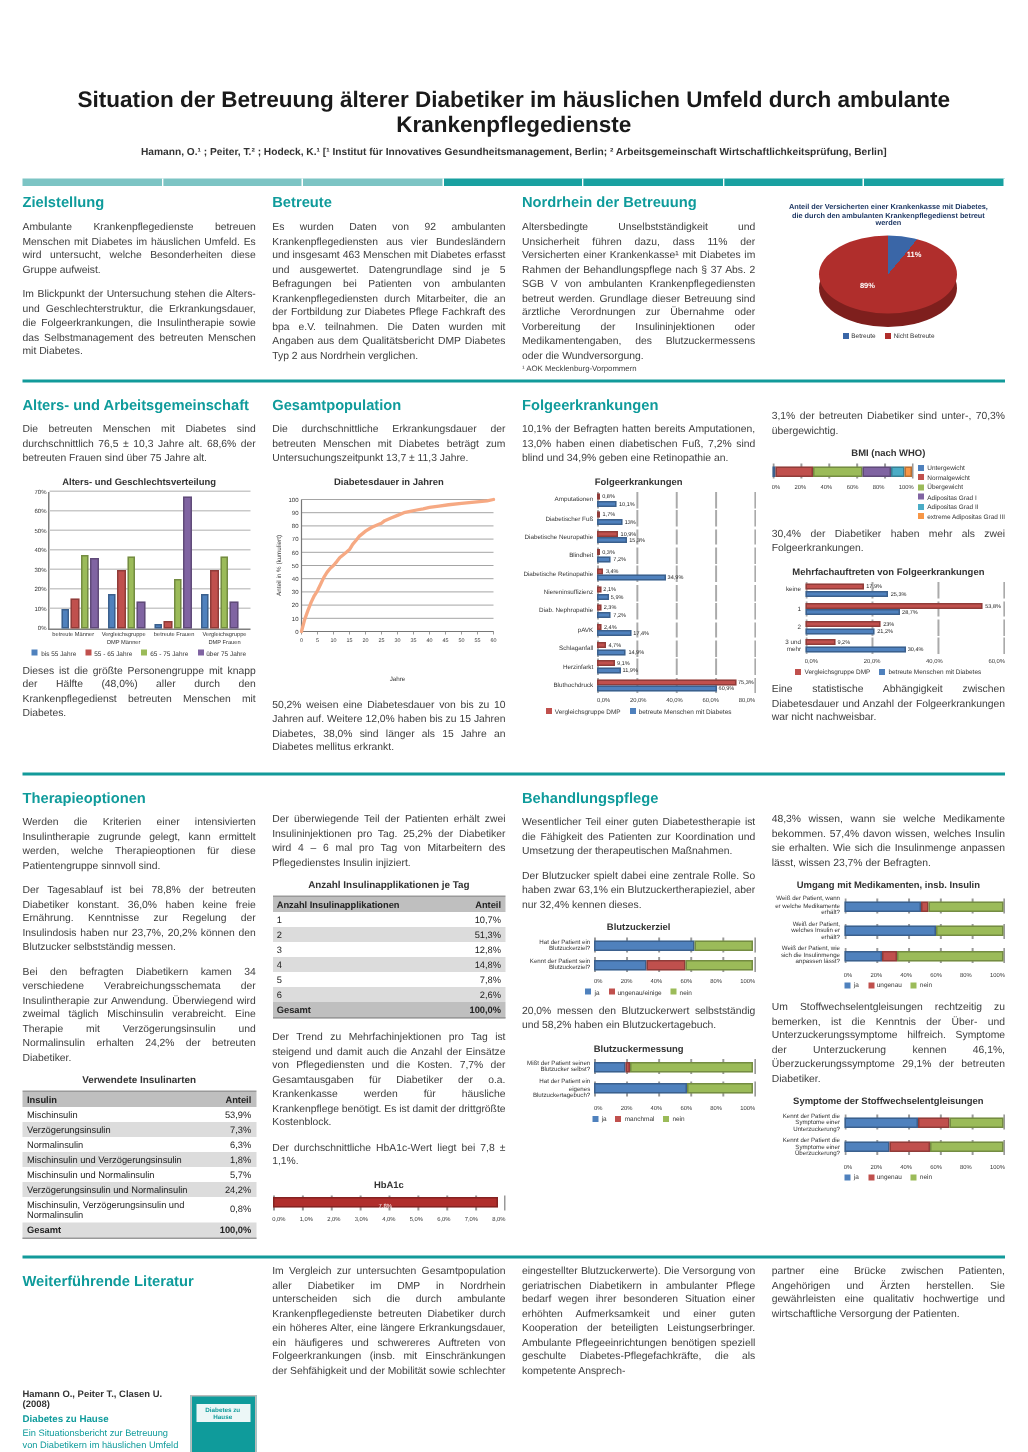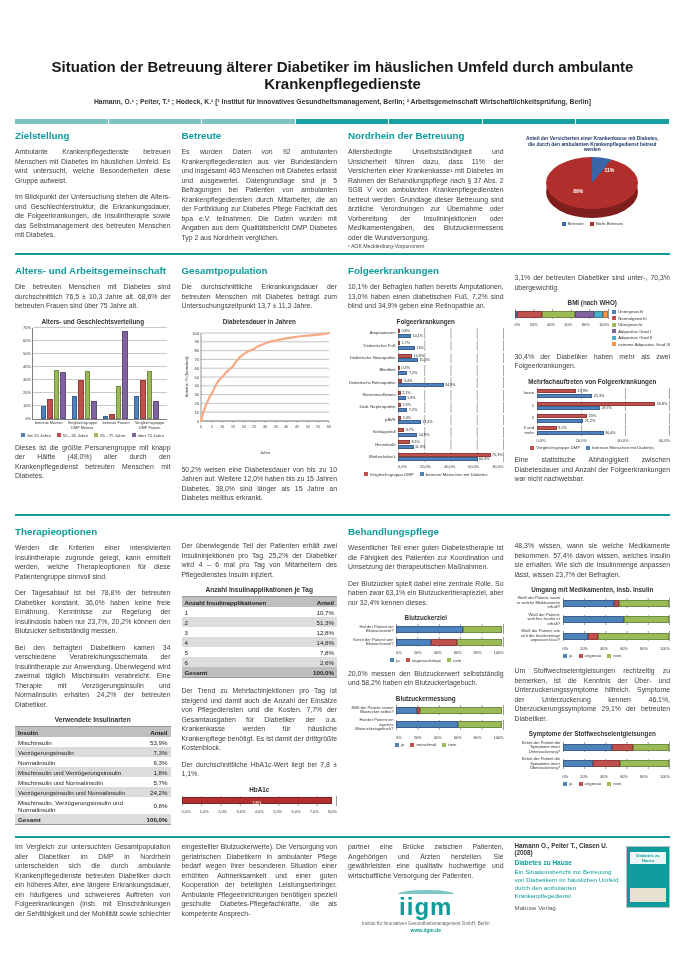--- a/index.html
+++ b/index.html
@@ -924,35 +924,32 @@
               <span>nein</span>
             </span>
           </div>
         </div>
     </div>
   </div>
 
   <div class="divider"></div>
 
   <div class="row row4">
+    <div class="col">
+      <div class="sec-h">Weiterführende Literatur</div>
+    </div>
 
     <div class="col">
       <p>Im Vergleich zur untersuchten Gesamtpopulation aller Diabetiker im DMP in Nordrhein unterscheiden sich die durch ambulante Krankenpflegedienste betreuten Diabetiker durch ein höheres Alter, eine längere Erkrankungsdauer, ein häufigeres und schwereres Auftreten von Folgeerkrankungen (insb. mit Einschränkungen der Sehfähigkeit und der Mobilität sowie schlechter</p>
     </div>
     <div class="col">
       <p>eingestellter Blutzuckerwerte). Die Versorgung von geriatrischen Diabetikern in ambulanter Pflege bedarf wegen ihrer besonderen Situation einer erhöhten Aufmerksamkeit und einer guten Kooperation der beteiligten Leistungserbringer. Ambulante Pflegeeinrichtungen benötigen speziell geschulte Diabetes-Pflegefachkräfte, die als kompetente Ansprech-</p>
     </div>
     <div class="col">
       <p>partner eine Brücke zwischen Patienten, Angehörigen und Ärzten herstellen. Sie gewährleisten eine qualitativ hochwertige und wirtschaftliche Versorgung der Patienten.</p>
-      <div class="logo-block">
-        <div class="logo-swoosh"></div>
-        <div class="logo-word">iigm</div>
-        <div class="logo-cap">Institut für Innovatives Gesundheitsmanagement GmbH, Berlin</div>
-        <div class="logo-url">www.iigm.de</div>
-      </div>
     </div>
     <div class="col">
       <div class="lit-flex">
         <div class="lit-text">
           <div class="lit-authors">Hamann O., Peiter T., Clasen U. (2008)</div>
           <div class="lit-title">Diabetes zu Hause</div>
           <div class="lit-desc">Ein Situationsbericht zur Betreuung von Diabetikern im häuslichen Umfeld durch den ambulanten Krankenpflegedienst</div>
           <div class="lit-pub">Mabuse Verlag</div>
         </div>
         <div class="book">

